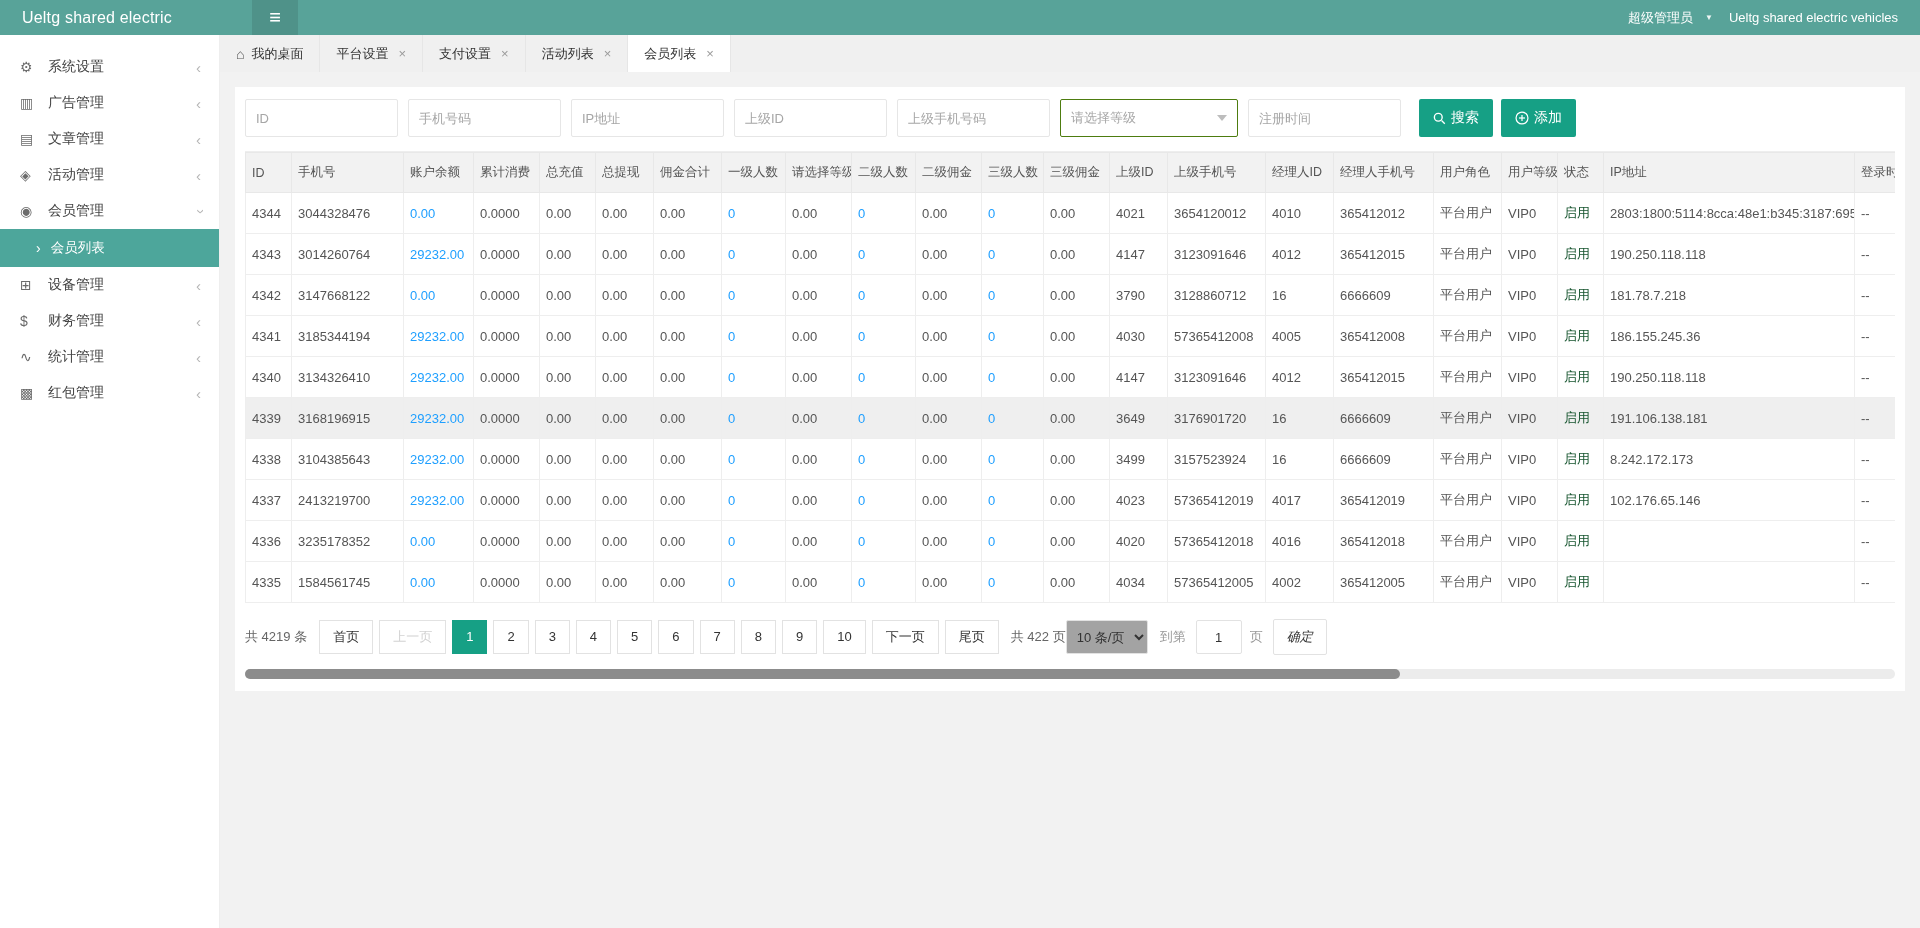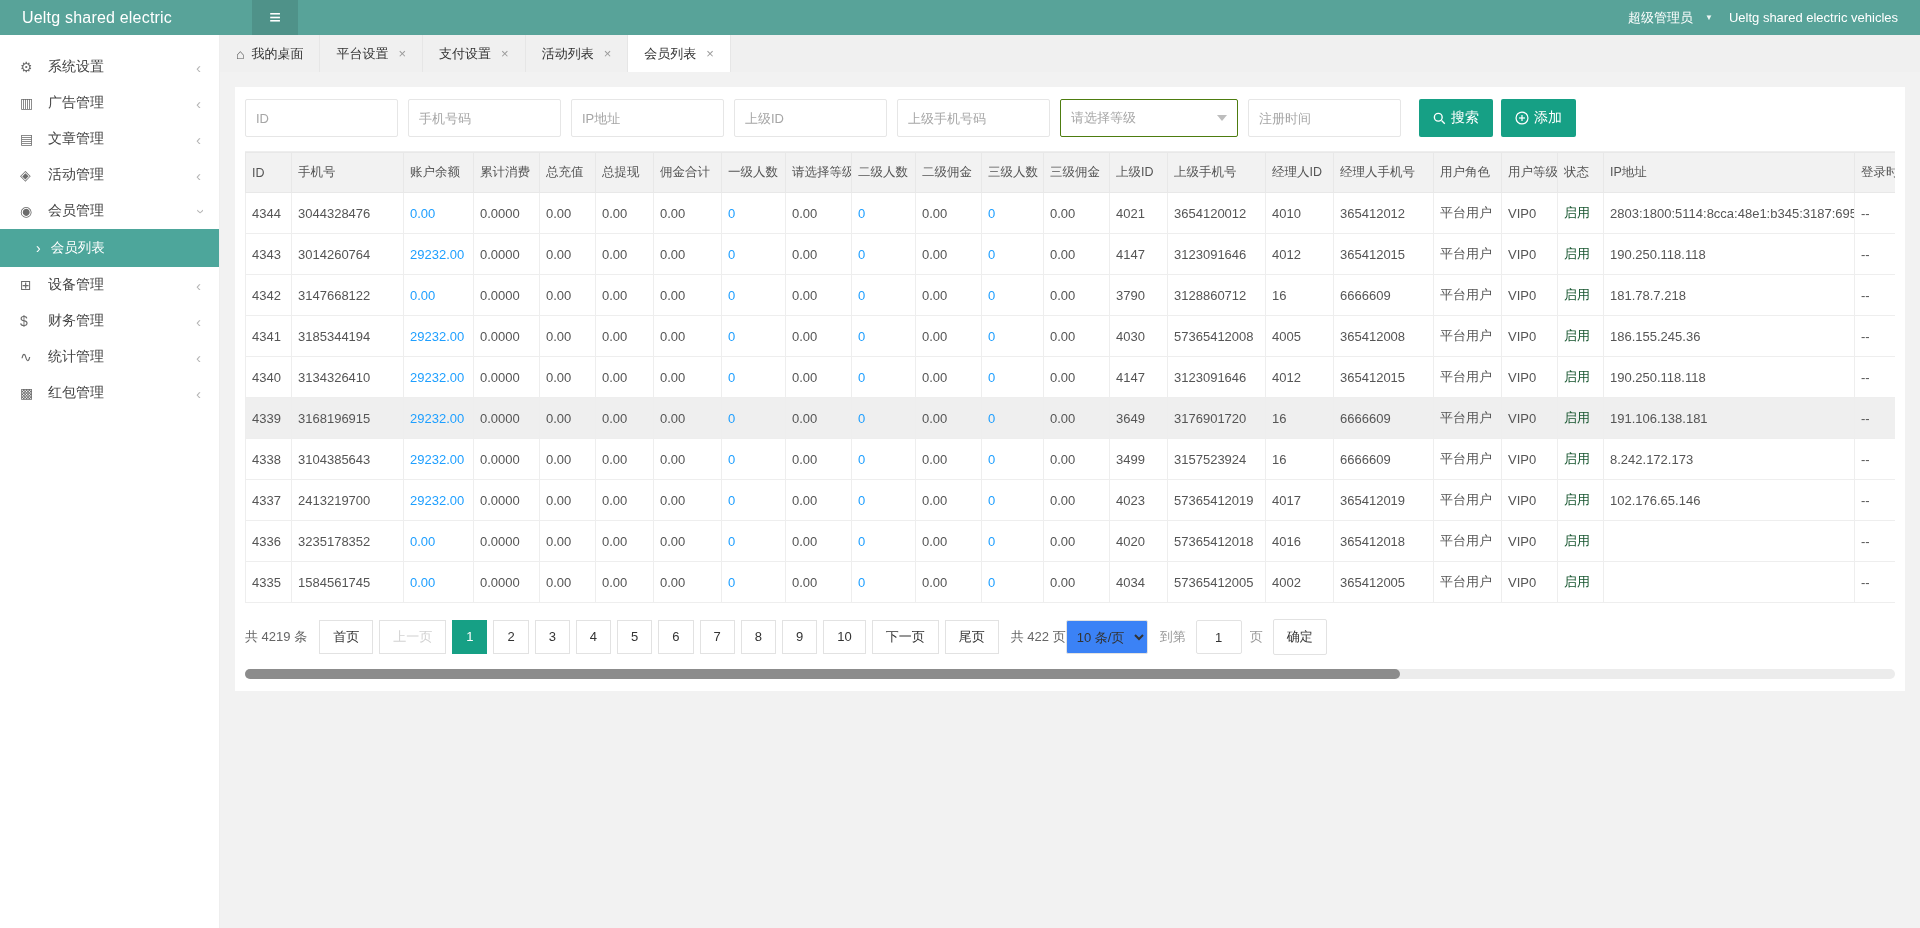--- a/index.html
+++ b/index.html
@@ -69,28 +69,28 @@
   .cell-status { color:#14532d; cursor:pointer; }
   
   .pagination { display:flex; align-items:center; margin-top:16px; font-size:13px; color:#666; }
   .pg-text { margin-right:12px; color:#666; }
   .pg-box { min-width:18px; height:34px; line-height:32px; padding:0 13px; border:1px solid #e2e2e2;
     margin-right:6px; color:#333; text-align:center; background:#fff; cursor:pointer; font-size:13px; }
   .pg-box.active { background:#16a085; border-color:#16a085; color:#fff; cursor:default; }
   .pg-box.disabled { color:#d2d2d2; cursor:default; }
   .pg-pages-text { margin:0 0 0 6px; }
   .pg-select { height:34px; border:1px solid #e2e2e2; border-radius:2px; font-size:13px; color:#333;
-    padding:0 6px; margin-right:12px; background:#3b82f6;
+    padding:0 6px; margin-right:12px; background:#a3a3a3;
     font-family:"Liberation Sans","DejaVu Sans",sans-serif; }
   .pg-goto-label { color:#999; margin-right:2px; }
   .pg-goto-input { width:46px; height:34px; border:1px solid #e2e2e2; border-radius:2px;
     text-align:center; margin:0 8px; font-size:13px; color:#333; outline:none; }
   .pg-goto-suffix { color:#999; margin-right:10px; }
   .pg-confirm { height:36px; border:1px solid #e2e2e2; border-radius:2px; background:#fff;
-    padding:0 13px; font-size:13px; color:#333; cursor:pointer; }
+    padding:0 13px; font-size:13px; color:#333; cursor:pointer;font-style:italic; }
   
   .hscrollbar { margin-top:14px; height:10px; background:#ececec; border-radius:5px; position:relative; }
   .hthumb { position:absolute; left:0; top:0; height:10px; width:70%; background:#8c8c8c; border-radius:5px; cursor:grab; }
 </style>
 </head>
 <body>
 
 <header class="topbar">
   <div class="logo">Ueltg shared electric</div>
   <button class="hamburger">≡</button>

